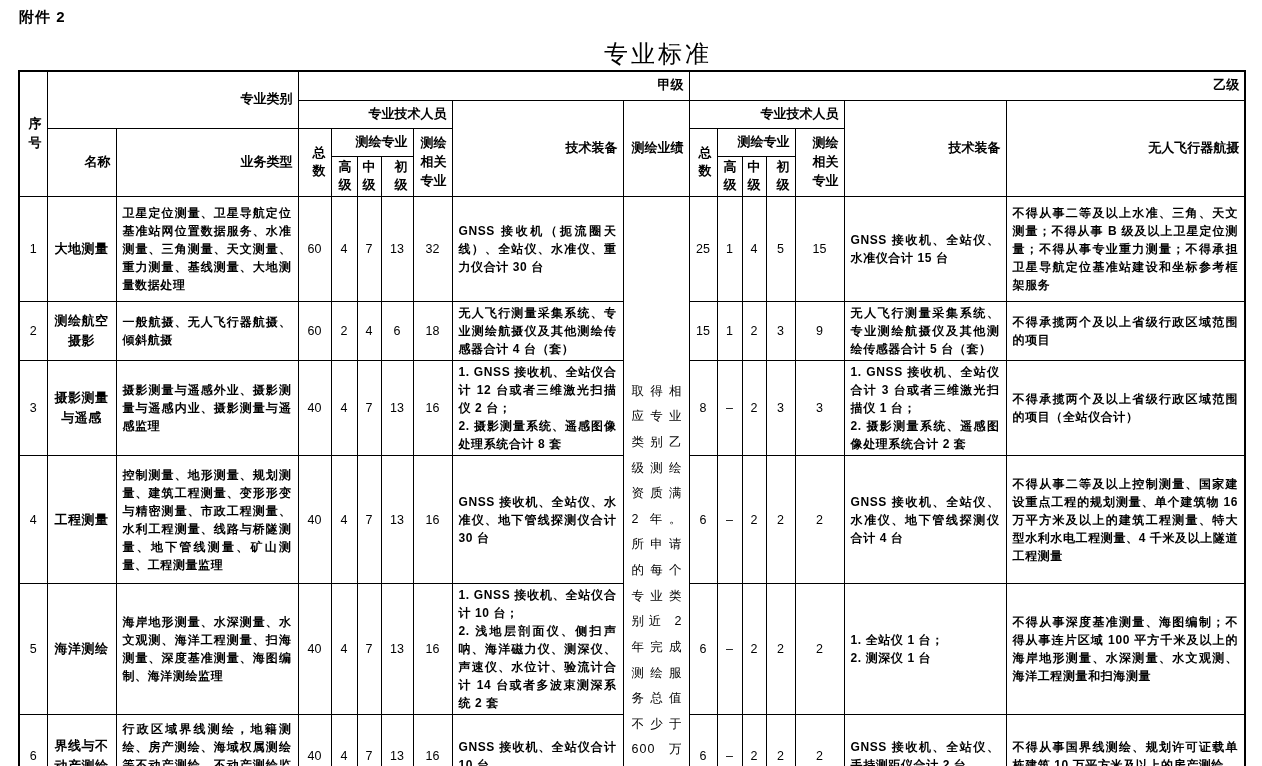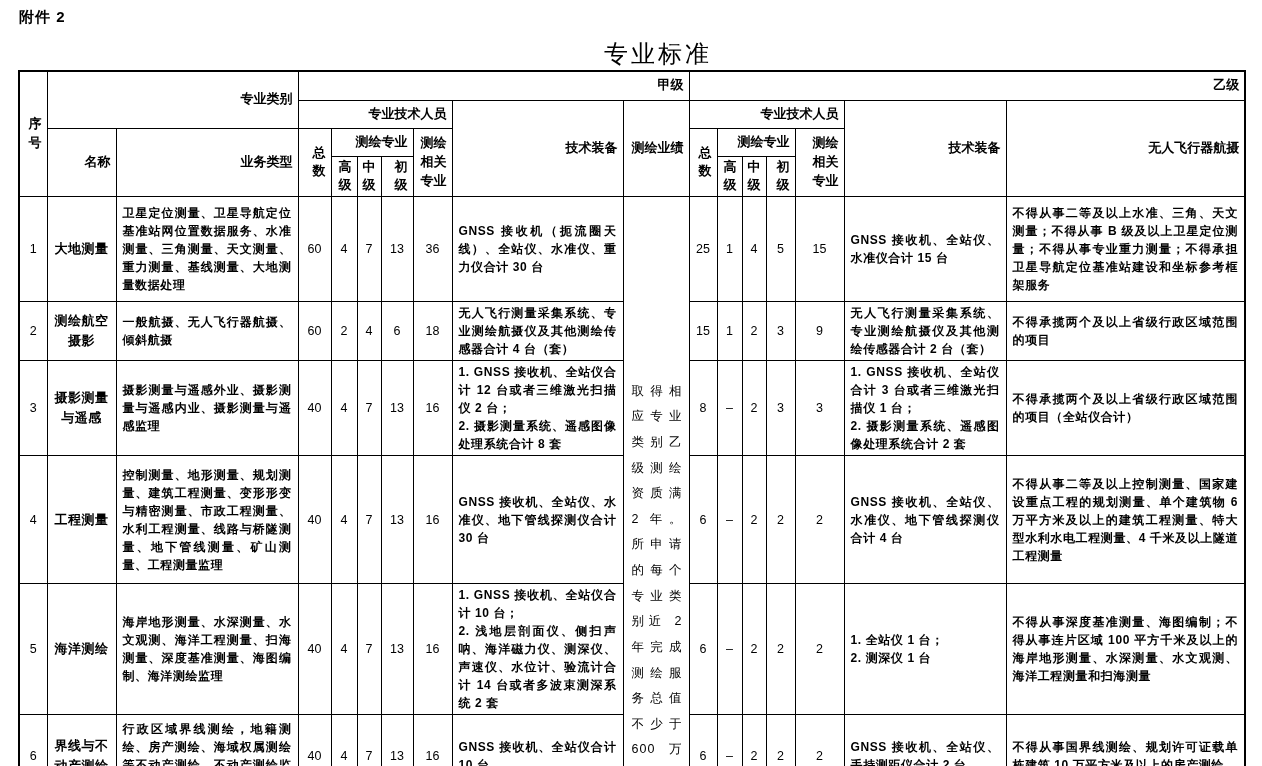--- a/index.html
+++ b/index.html
@@ -103,21 +103,21 @@
   </thead>
   <tbody>
     <tr style="height:105px">
       <td class="num">1</td>
       <td class="name">大地测量</td>
       <td class="txt">卫星定位测量、卫星导航定位基准站网位置数据服务、水准测量、三角测量、天文测量、重力测量、基线测量、大地测量数据处理</td>
       <td class="num">60</td>
       <td class="num">4</td>
       <td class="num">7</td>
       <td class="num">13</td>
-      <td class="num">36</td>
+      <td class="num">32</td>
       <td class="txt">GNSS 接收机（扼流圈天线）、全站仪、水准仪、重力仪合计 30 台</td>
       <td class="perf" rowspan="6">取得相应专业类别乙级测绘资质满 2 年。所申请的每个专业类别近 2 年完成测绘服务总值不少于 600 万元，且</td>
       <td class="num">25</td>
       <td class="num">1</td>
       <td class="num">4</td>
       <td class="num">5</td>
       <td class="num">15</td>
       <td class="txt">GNSS 接收机、全站仪、水准仪合计 15 台</td>
       <td class="txt">不得从事二等及以上水准、三角、天文测量；不得从事 B 级及以上卫星定位测量；不得从事专业重力测量；不得承担卫星导航定位基准站建设和坐标参考框架服务</td>
     </tr>
@@ -129,21 +129,21 @@
       <td class="num">2</td>
       <td class="num">4</td>
       <td class="num">6</td>
       <td class="num">18</td>
       <td class="txt">无人飞行测量采集系统、专业测绘航摄仪及其他测绘传感器合计 4 台（套）</td>
       <td class="num">15</td>
       <td class="num">1</td>
       <td class="num">2</td>
       <td class="num">3</td>
       <td class="num">9</td>
-      <td class="txt">无人飞行测量采集系统、专业测绘航摄仪及其他测绘传感器合计 2 台（套）</td>
+      <td class="txt">无人飞行测量采集系统、专业测绘航摄仪及其他测绘传感器合计 5 台（套）</td>
       <td class="txt">不得承揽两个及以上省级行政区域范围的项目</td>
     </tr>
     <tr style="height:92px">
       <td class="num">3</td>
       <td class="name">摄影测量与遥感</td>
       <td class="txt">摄影测量与遥感外业、摄影测量与遥感内业、摄影测量与遥感监理</td>
       <td class="num">40</td>
       <td class="num">4</td>
       <td class="num">7</td>
       <td class="num">13</td>
@@ -168,21 +168,21 @@
       <td class="num">7</td>
       <td class="num">13</td>
       <td class="num">16</td>
       <td class="txt">GNSS 接收机、全站仪、水准仪、地下管线探测仪合计 30 台</td>
       <td class="num">6</td>
       <td class="num">–</td>
       <td class="num">2</td>
       <td class="num">2</td>
       <td class="num">2</td>
       <td class="txt">GNSS 接收机、全站仪、水准仪、地下管线探测仪合计 4 台</td>
-      <td class="txt">不得从事二等及以上控制测量、国家建设重点工程的规划测量、单个建筑物 6 万平方米及以上的建筑工程测量、特大型水利水电工程测量、4 千米及以上隧道工程测量</td>
+      <td class="txt">不得从事二等及以上控制测量、国家建设重点工程的规划测量、单个建筑物 16 万平方米及以上的建筑工程测量、特大型水利水电工程测量、4 千米及以上隧道工程测量</td>
     </tr>
     <tr style="height:120px">
       <td class="num">5</td>
       <td class="name">海洋测绘</td>
       <td class="txt">海岸地形测量、水深测量、水文观测、海洋工程测量、扫海测量、深度基准测量、海图编制、海洋测绘监理</td>
       <td class="num">40</td>
       <td class="num">4</td>
       <td class="num">7</td>
       <td class="num">13</td>
       <td class="num">16</td>

